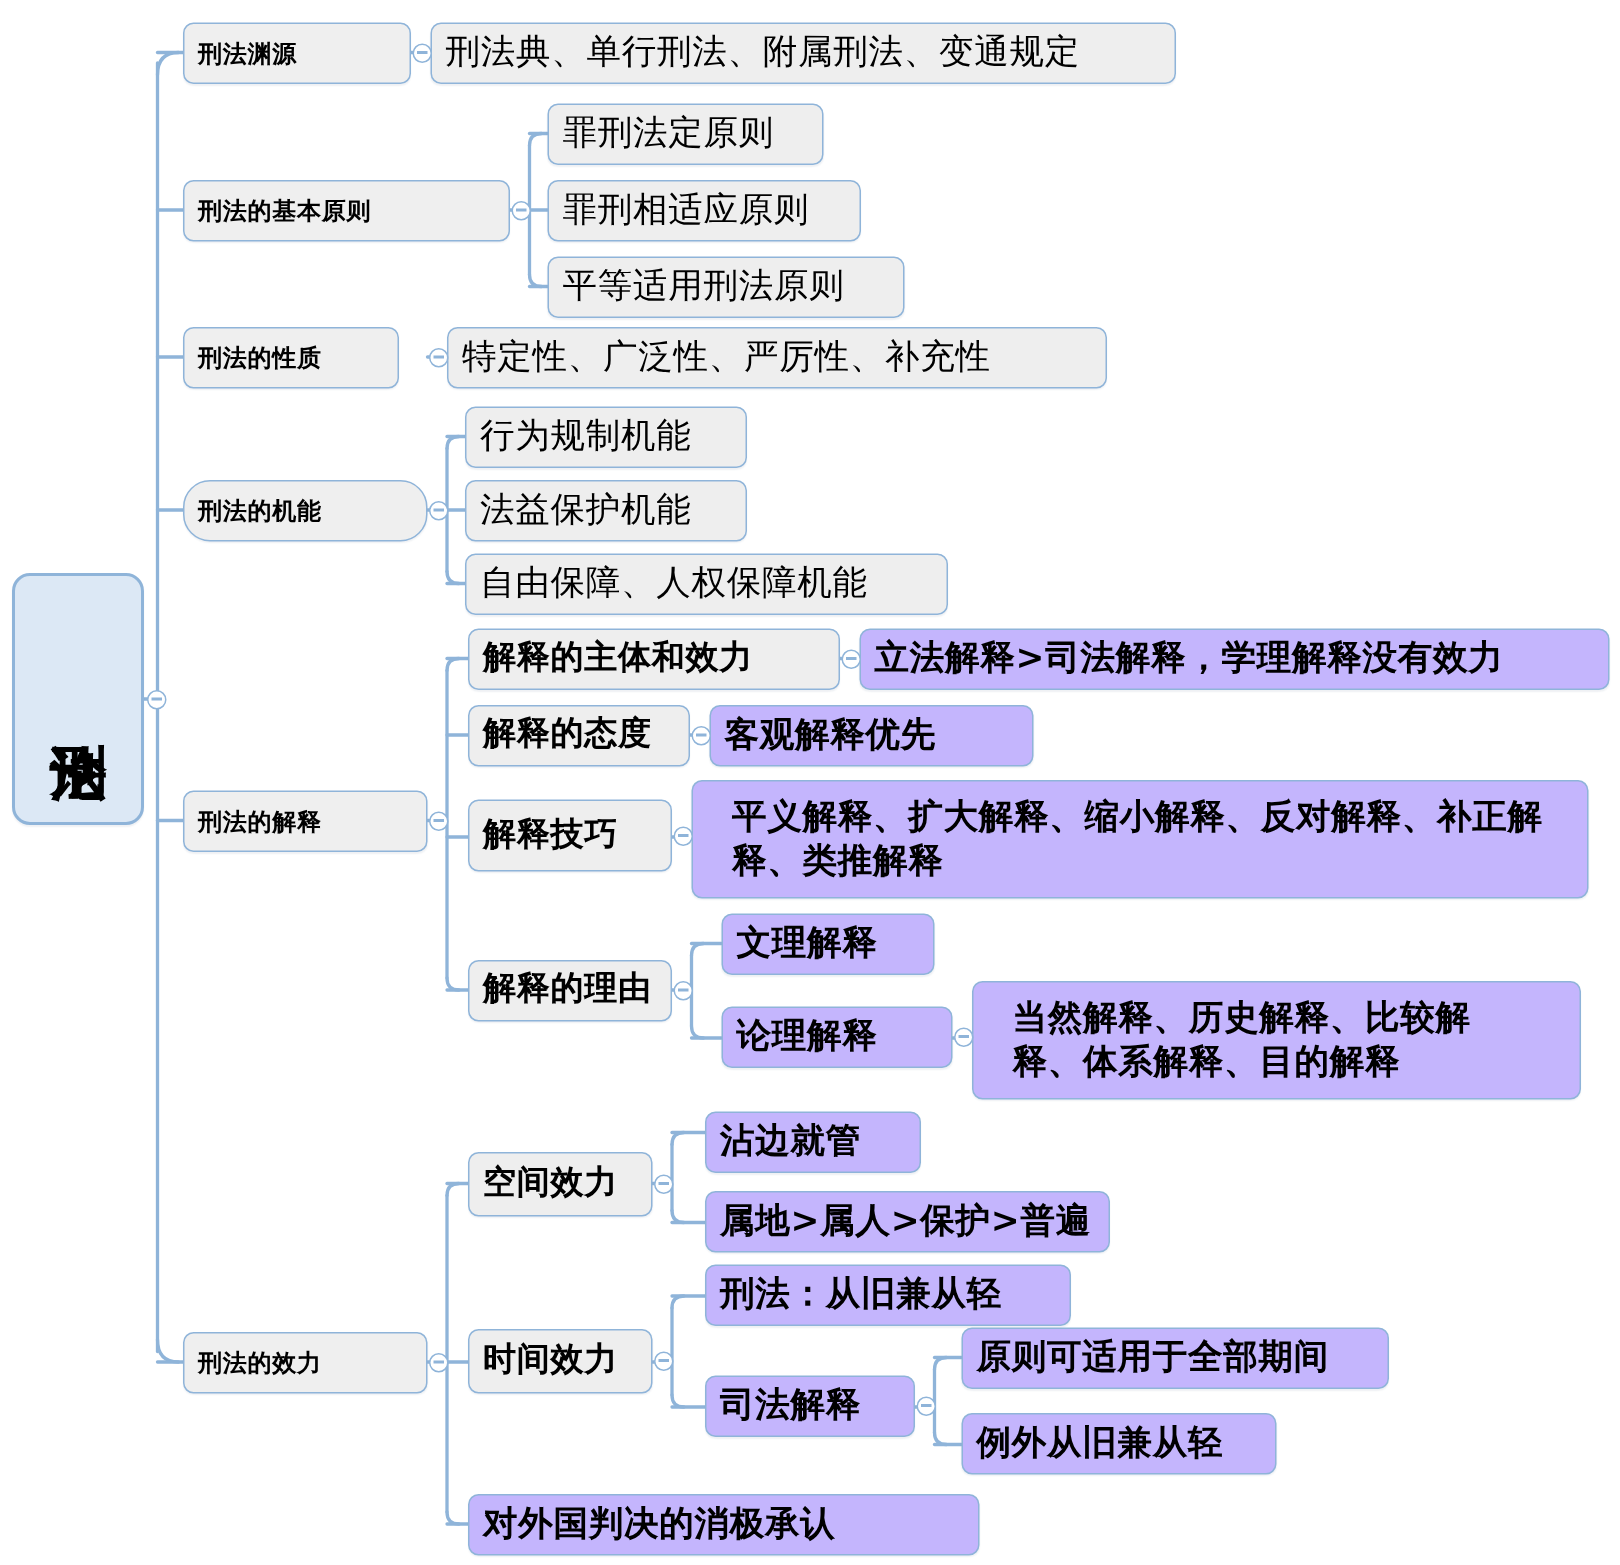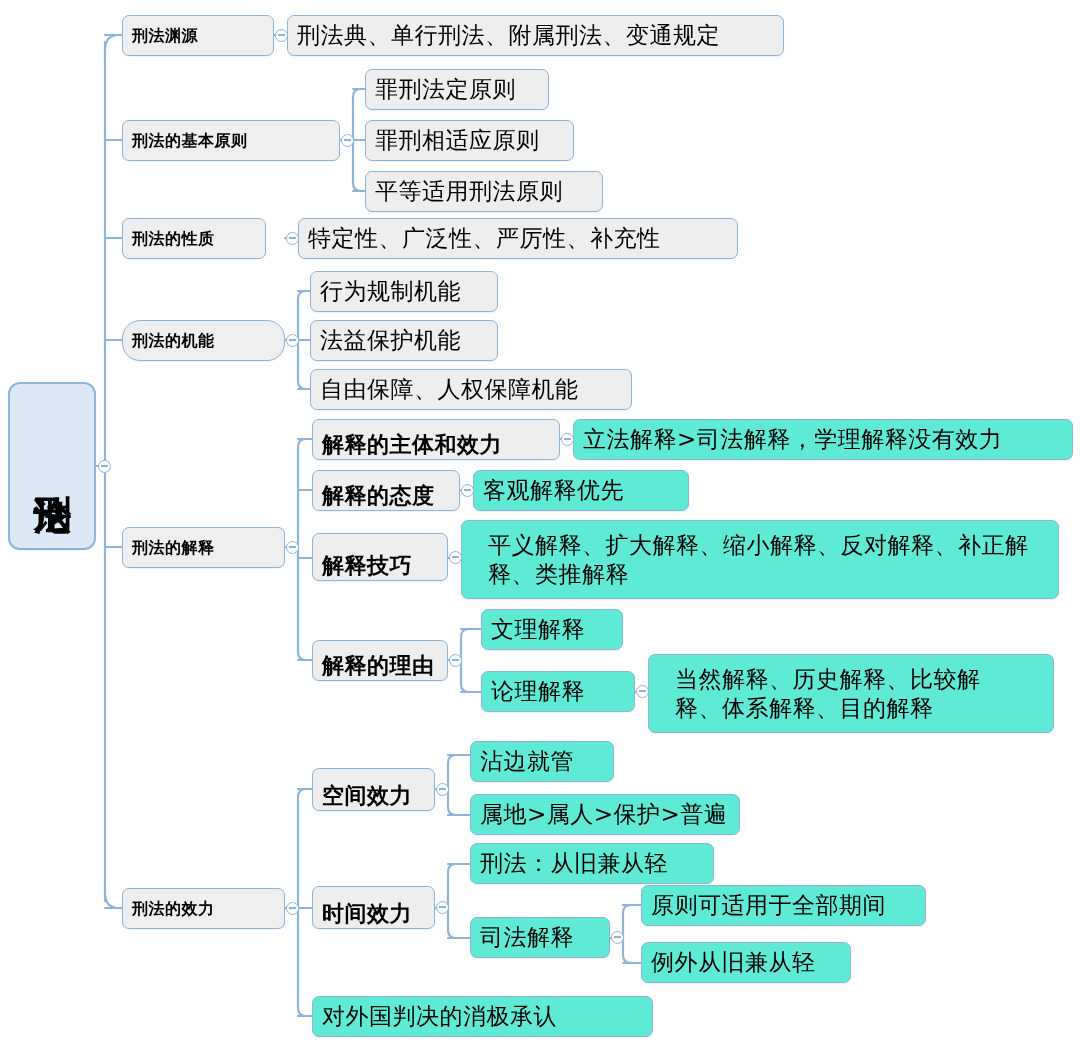--- a/index.html
+++ b/index.html
@@ -64,26 +64,25 @@
     background: #efefef;
   }
   .node.lvl3 {
     font-weight: 400;
     font-size: 23px;
     background: #eeeeee;
   }
   .node.lvl3.bold {
     font-weight: 700;
     font-size: 22px;
-    align-items: flex-end;
   }
   .node.lvl4 {
-    font-weight: 400;
+    font-weight: 700;
     font-size: 23px;
-    background: #5eead4;
+    background: #c4b5fd;
   }
   .node.wrap {
     align-items: center;
     padding: 4px 26px;
   }
   .node.wrap .txt {
     display: block;
     width: 100%;
   }
   .conn {

